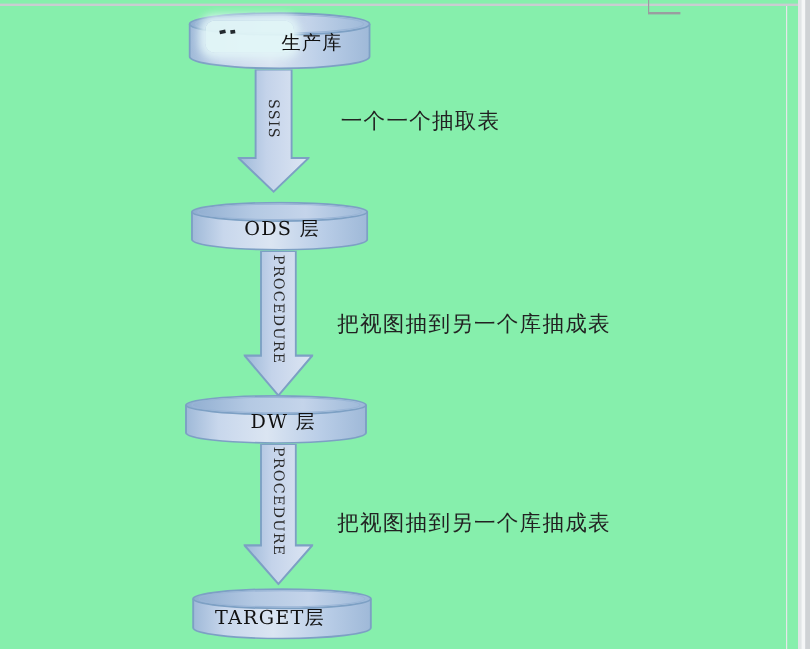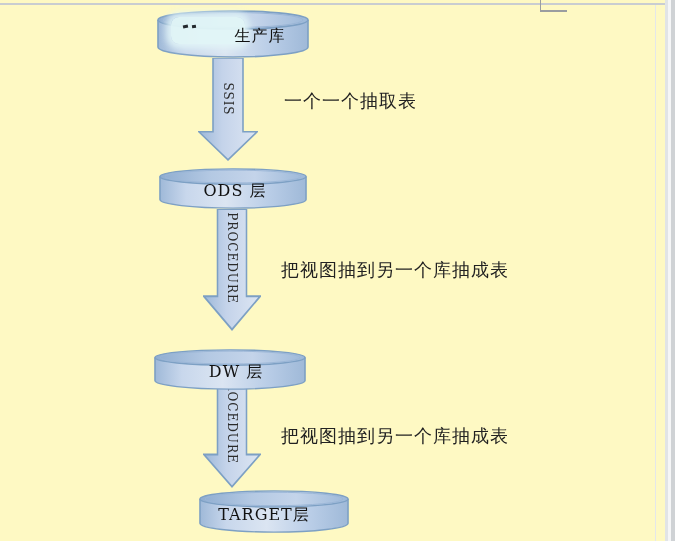--- a/index.html
+++ b/index.html
@@ -1,17 +1,17 @@
 <!DOCTYPE html>
 <html><head>
 <meta charset="utf-8">
 <style>
   html,body{margin:0;padding:0;background:#ffffff;}
   .canvas{
-    position:relative;width:675px;height:541px;background:#fef9c3;
+    position:relative;width:675px;height:541px;background:#86efac;
     overflow:hidden;font-family:"DejaVu Serif", serif;color:#1f1f1f;
   }
   
   .top-border{position:absolute;left:0;top:3px;width:675px;height:2px;background:#c9cdd1;}
   .boundary-mark-v{position:absolute;left:540px;top:0;width:1px;height:11px;background:#9a9da0;}
   .boundary-mark-h{position:absolute;left:540px;top:10px;width:27px;height:2px;background:#9a9da0;}
   .page-right-line{position:absolute;left:655px;top:5px;width:1px;height:536px;background:#e4e7e9;}
   .scroll-track{position:absolute;left:665px;top:0;width:10px;height:541px;background:#f5f6f7;}
   .scroll-track .t1{position:absolute;left:0;top:0;width:3px;height:541px;background:#e1e4e6;}
   .scroll-track .t2{position:absolute;left:6px;top:0;width:4px;height:541px;background:#cfd2d5;}
@@ -111,38 +111,38 @@
   </div>
 
   <div class="arrow" style="left:203px;top:209px;width:58px;height:122px;">
     <svg viewBox="0 0 60 102" preserveAspectRatio="none">
       <polygon points="15,0 45,0 45,73 59.2,73 30,100.8 0.8,73 15,73" fill="url(#arrowFill)" stroke="#7da0c4" stroke-width="1.6"></polygon>
     </svg>
     <span class="arrow-label" style="top:40%;">PROCEDURE</span>
   </div>
   <div class="annotation" style="left:281px;top:258px;">把视图抽到另一个库抽成表</div>
 
-  <div class="node" style="left:154px;top:329px;width:164px;height:41px;margin-top:20px;">
+  <div class="node" style="left:154px;top:329px;width:164px;height:41px;">
     <svg width="152" height="41" viewBox="0 0 152 48" preserveAspectRatio="none">
       <path d="M1,10 v27 a75,10 0 0 0 150,0 v-27" fill="url(#cylBody)" stroke="#7da0c4" stroke-width="1.6"></path>
       <ellipse cx="76" cy="10" rx="75" ry="9" fill="url(#cylTop)" stroke="#7da0c4" stroke-width="1.6"></ellipse>
       <ellipse cx="76" cy="10" rx="70" ry="7.5" fill="none" stroke="#9ab5d6" stroke-width="1"></ellipse>
     </svg>
     <span class="node-label">DW 层</span>
   </div>
 
   <div class="arrow" style="left:203px;top:370px;width:58px;height:118px;">
     <svg viewBox="0 0 60 102" preserveAspectRatio="none">
       <polygon points="15,0 45,0 45,73 59.2,73 30,100.8 0.8,73 15,73" fill="url(#arrowFill)" stroke="#7da0c4" stroke-width="1.6"></polygon>
     </svg>
     <span class="arrow-label" style="top:41%;">PROCEDURE</span>
   </div>
   <div class="annotation" style="left:281px;top:424px;">把视图抽到另一个库抽成表</div>
 
-  <div class="node" style="left:160px;top:490px;width:150px;height:43px;margin-left:39px;">
+  <div class="node" style="left:160px;top:490px;width:150px;height:43px;">
     <svg width="150" height="43" viewBox="0 0 152 48" preserveAspectRatio="none">
       <path d="M1,10 v27 a75,10 0 0 0 150,0 v-27" fill="url(#cylBody)" stroke="#7da0c4" stroke-width="1.6"></path>
       <ellipse cx="76" cy="10" rx="75" ry="9" fill="url(#cylTop)" stroke="#7da0c4" stroke-width="1.6"></ellipse>
       <ellipse cx="76" cy="10" rx="70" ry="7.5" fill="none" stroke="#9ab5d6" stroke-width="1"></ellipse>
     </svg>
     <span class="node-label shift-left">TARGET层</span>
   </div>
 
 </div>
 

